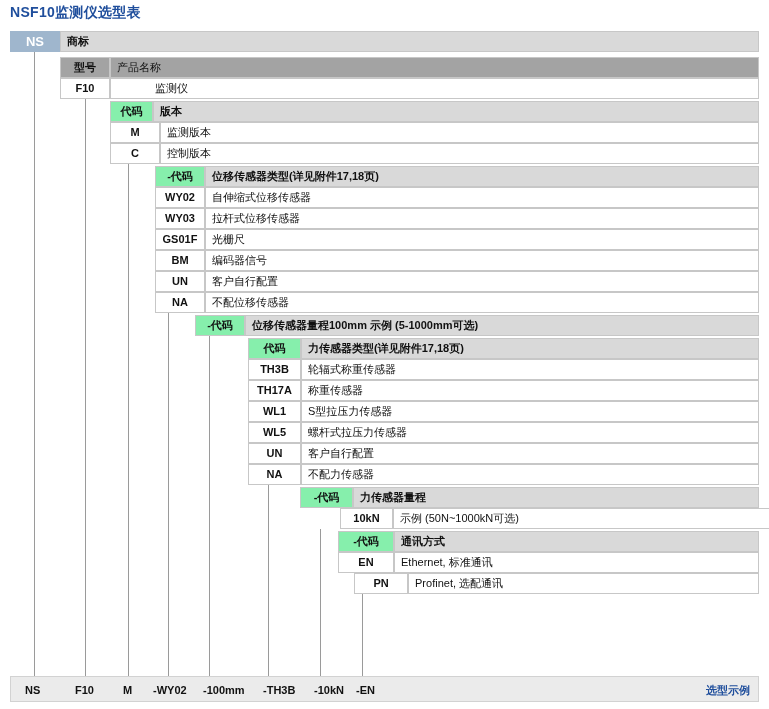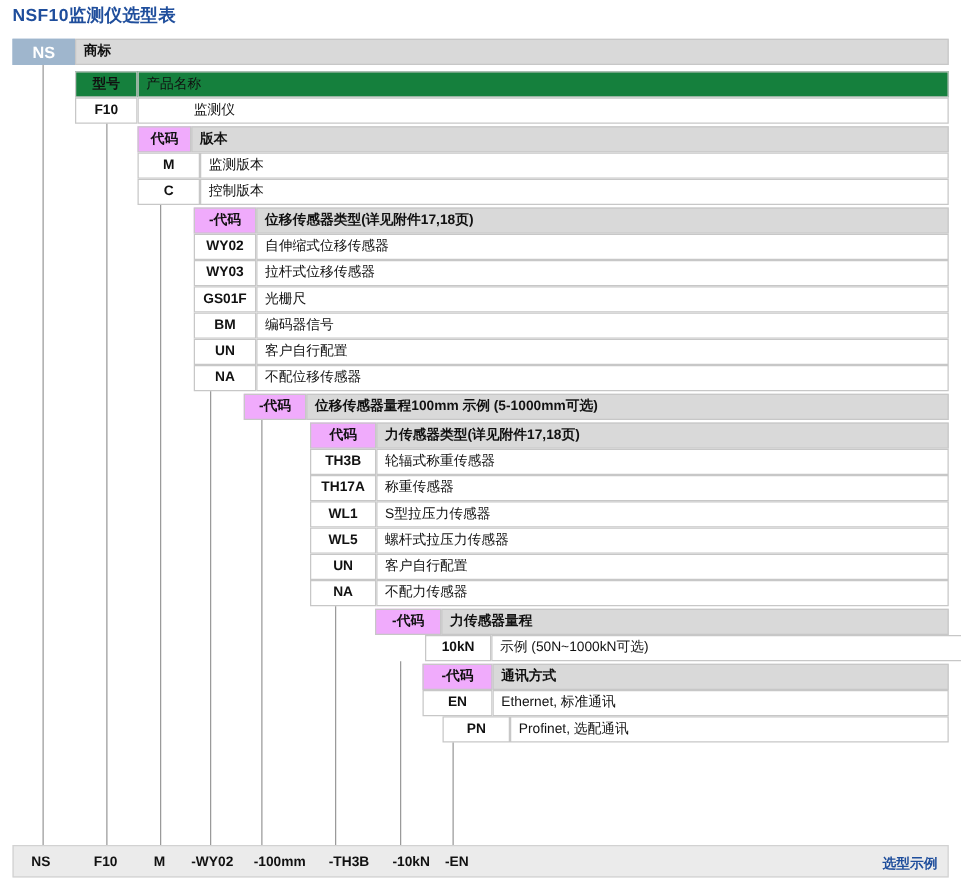--- a/index.html
+++ b/index.html
@@ -46,28 +46,28 @@
     justify-content: center;
     font-weight: bold;
     text-align: center;
     padding: 0 2px;
   }
   .cell.desc {
     justify-content: flex-start;
     padding-left: 6px;
   }
   .cell.head {
-    background: #f0abfc;
+    background: #86efac;
     font-weight: bold;
   }
   .cell.head.desc {
     background: #d9d9d9;
   }
   .cell.gray-light {
-    background: #15803d;
+    background: #a3a3a3;
   }
   
   .brand-code {
     background: #9fb6cd;
     color: #ffffff;
     font-weight: bold;
     font-size: 13px;
     border: 1px solid #9fb6cd;
     justify-content: center;
     align-items: center;

